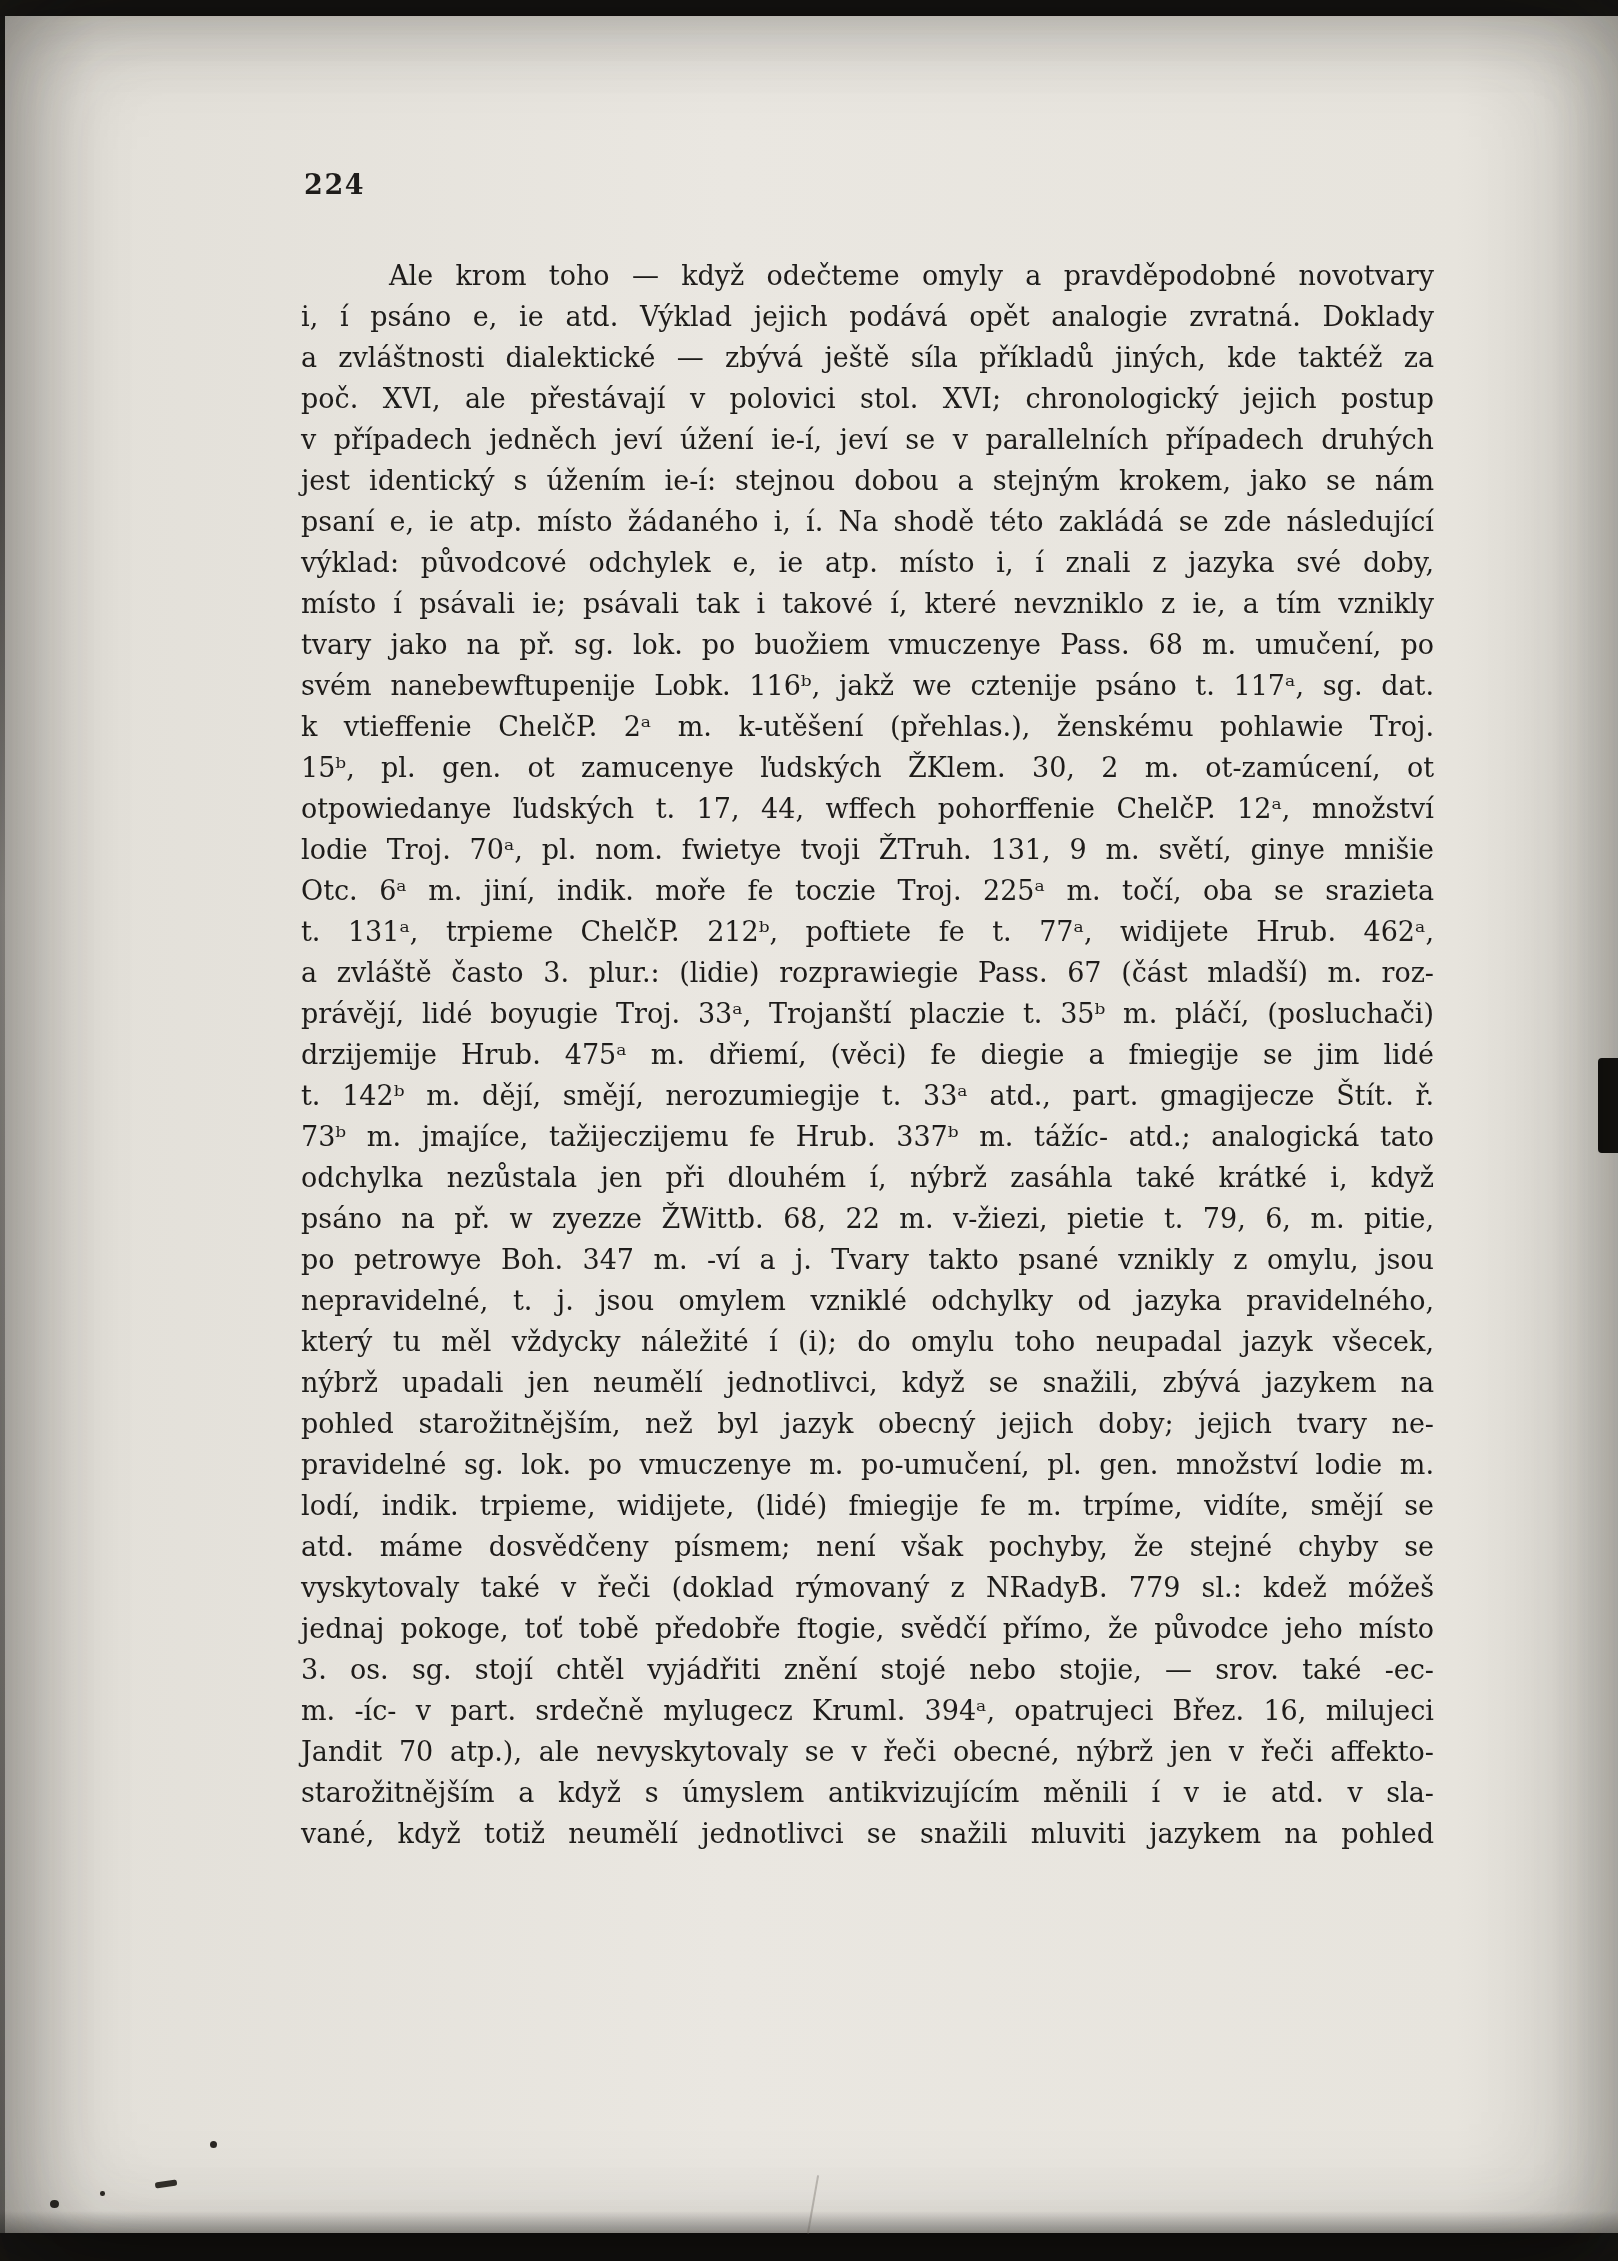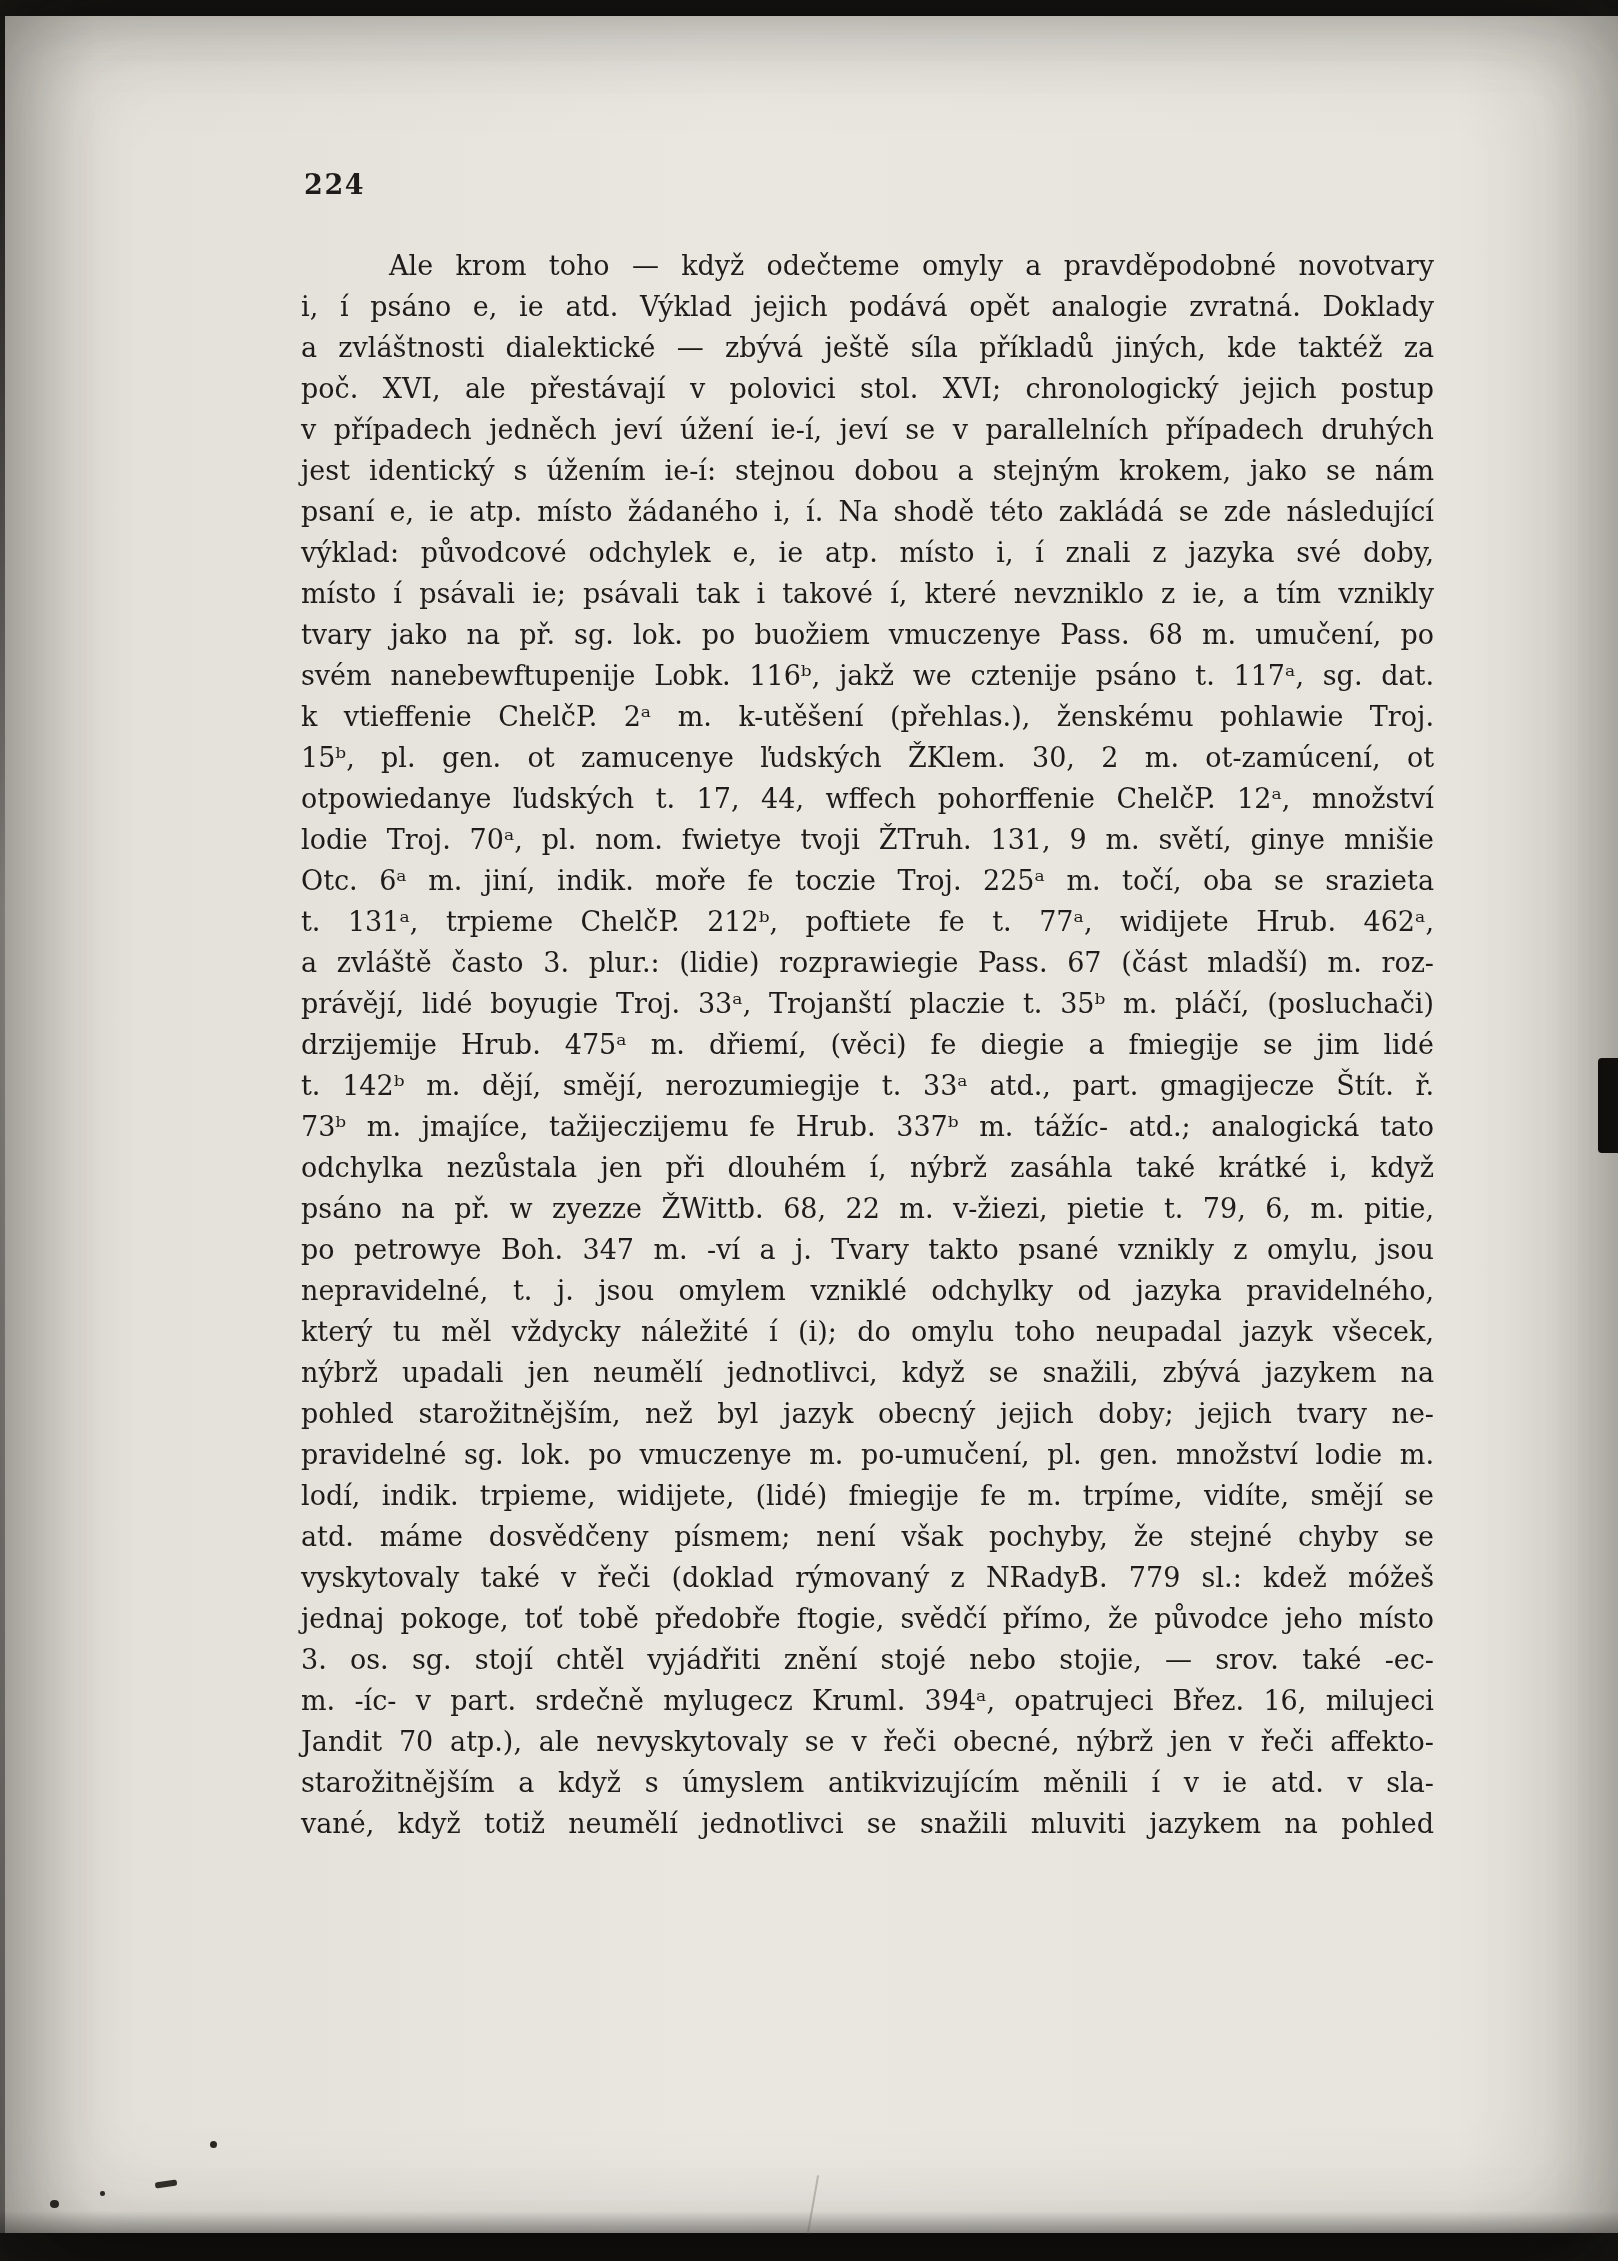--- a/index.html
+++ b/index.html
@@ -27,21 +27,21 @@
     background: linear-gradient(180deg, #0c0b0a, rgba(12,11,10,.25) 40%, rgba(12,11,10,.5)); }
   .right-notch { position: absolute; right: 0; top: 1058px; width: 20.3px; height: 95px;
     background: #0e0d0c; border-radius: 3.9px 0 0 3.9px; }
 
   .page-number {
     position: absolute; left: 304px; top: 169px;
     font-size: 27px; font-weight: 700; letter-spacing: 1.6px;
   }
 
   .text-block {
-    position: absolute; left: 301px; top: 245px; width: 1133px;
+    position: absolute; left: 301px; top: 255px; width: 1133px;
     font-size: 27px; line-height: 41px;
     hyphens: none;
   }
   .text-line {
     text-align: justify;
     text-align-last: justify;
   }
   .text-line:first-child { text-indent: 88px; }
 
   .speck { position: absolute; background: #2b2824; border-radius: 50%; }

